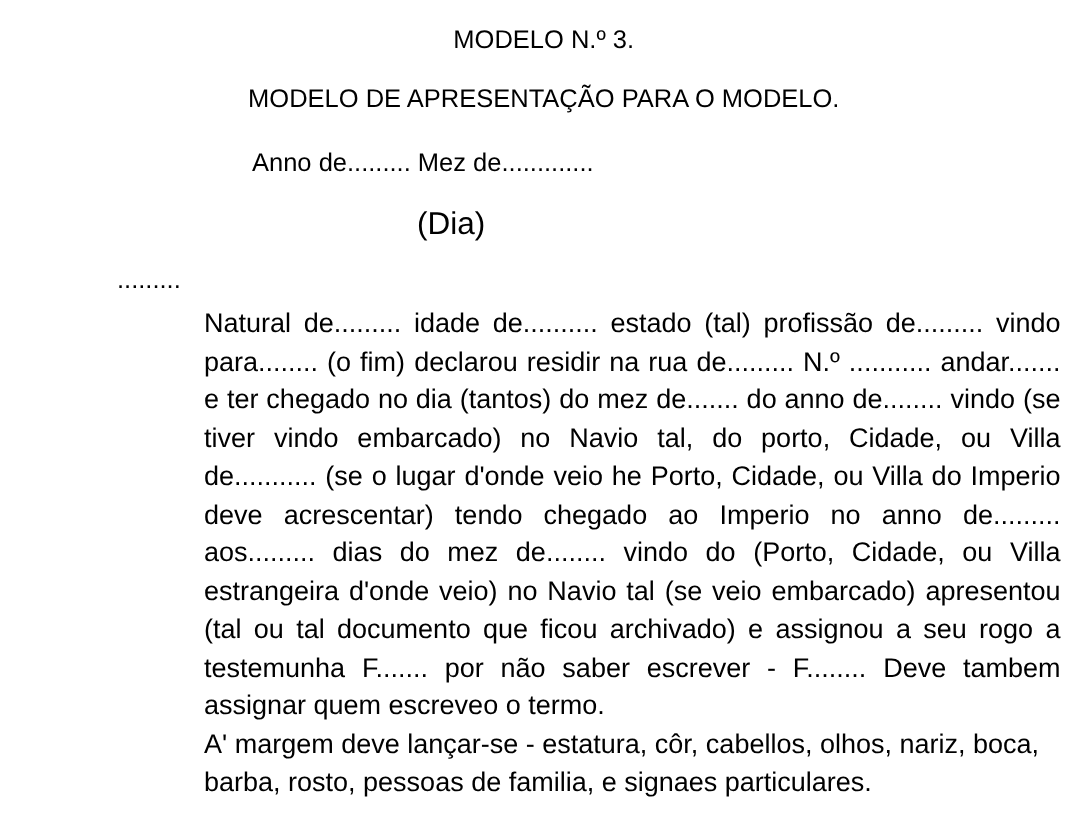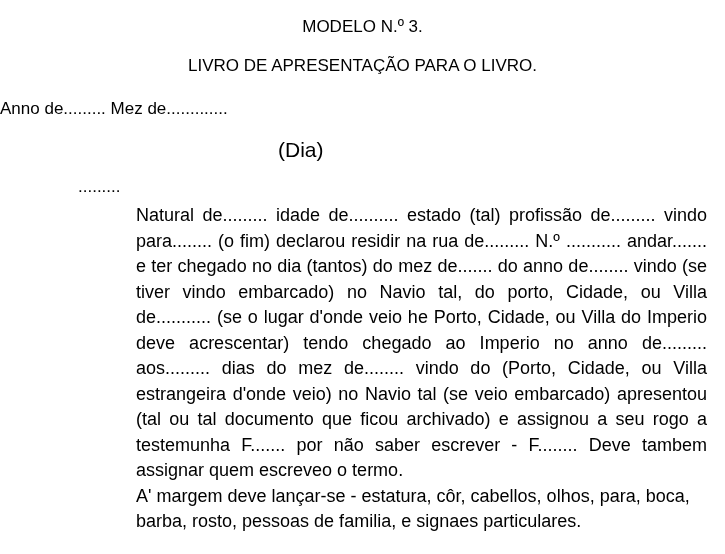--- a/index.html
+++ b/index.html
@@ -30,20 +30,21 @@
   .subtitle-line {
     text-align: center;
     font-size: 17px;
     line-height: 21px;
     margin-top: 18px;
   }
   .date-line {
     font-size: 17px;
     line-height: 21px;
     margin-top: 22px;
+    padding-left: 168px;
   }
   .day-line {
     font-size: 21px;
     line-height: 21px;
     margin-top: 20px;
     padding-left: 278px;
   }
   .dots-line {
     font-size: 17px;
     line-height: 21px;
@@ -66,26 +67,26 @@
     text-align: left;
   }
 </style>
 </head>
 <body>
 
 <div class="page">
 
   <div class="title-line">MODELO N.º 3.</div>
 
-  <div class="subtitle-line">LIVRO DE APRESENTAÇÃO PARA O LIVRO.</div>
+  <div class="subtitle-line">MODELO DE APRESENTAÇÃO PARA O MODELO.</div>
 
   <div class="date-line">Anno de......... Mez de.............</div>
 
   <div class="day-line">(Dia)</div>
 
   <div class="dots-line">.........</div>
 
   <div class="body-block">
     <div class="body-para">Natural de......... idade de.......... estado (tal) profissão de......... vindo para........ (o fim) declarou residir na rua de......... N.º ........... andar....... e ter chegado no dia (tantos) do mez de....... do anno de........ vindo (se tiver vindo embarcado) no Navio tal, do porto, Cidade, ou Villa de........... (se o lugar d'onde veio he Porto, Cidade, ou Villa do Imperio deve acrescentar) tendo chegado ao Imperio no anno de......... aos......... dias do mez de........ vindo do (Porto, Cidade, ou Villa estrangeira d'onde veio) no Navio tal (se veio embarcado) apresentou (tal ou tal documento que ficou archivado) e assignou a seu rogo a testemunha F....... por não saber escrever - F........ Deve tambem assignar quem escreveo o termo.</div>
-    <div class="body-para last">A' margem deve lançar-se - estatura, côr, cabellos, olhos, para, boca, barba, rosto, pessoas de familia, e signaes particulares.</div>
+    <div class="body-para last">A' margem deve lançar-se - estatura, côr, cabellos, olhos, nariz, boca, barba, rosto, pessoas de familia, e signaes particulares.</div>
   </div>
 
 </div>
 
 </body></html>

